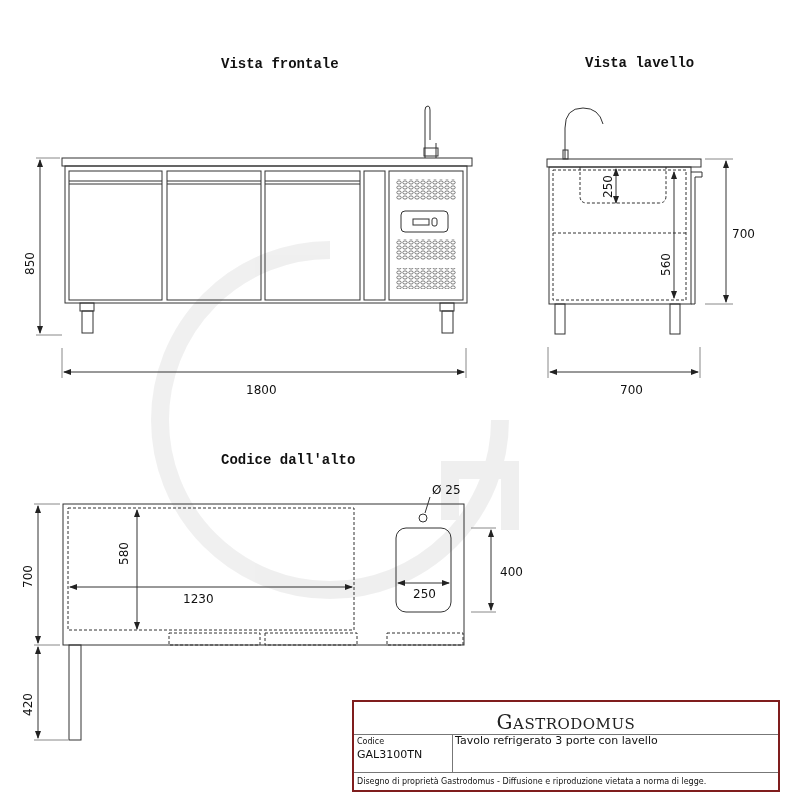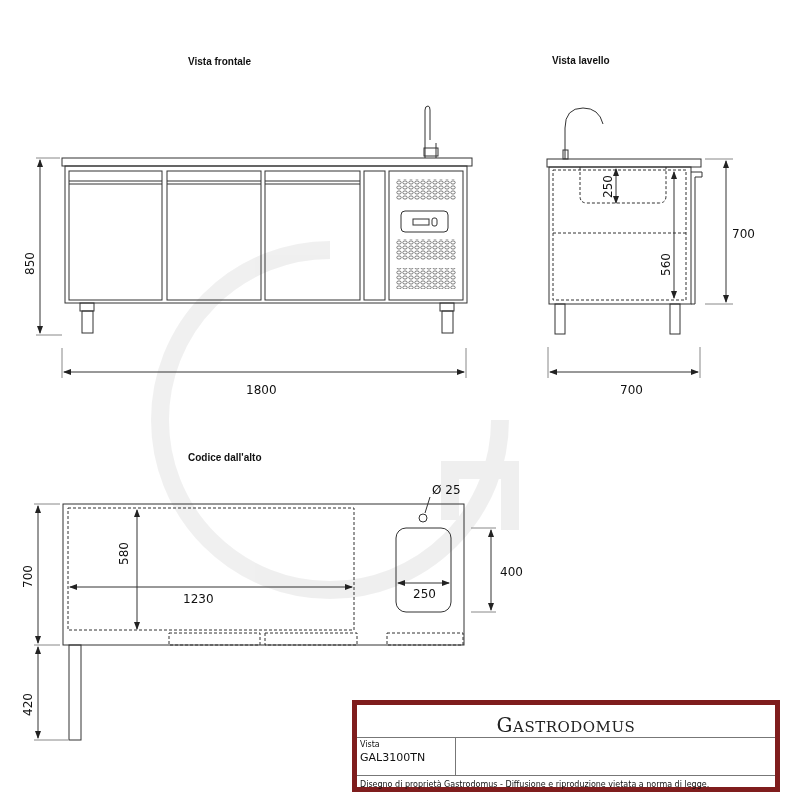--- a/index.html
+++ b/index.html
@@ -1,21 +1,21 @@
 <!DOCTYPE html>
 <html><head>
 <meta charset="utf-8">
 <style>
   html, body { margin:0; padding:0; background:#ffffff; }
   body { width:800px; height:800px; position:relative; overflow:hidden;
          font-family:"DejaVu Sans", sans-serif; color:#111; }
-  .title { position:absolute; font-family:Liberation Sans, sans-serif; font-weight:bold; font-size:10px; color:#111; }
+  .title { position:absolute; font-family:Liberation Mono, monospace; font-weight:bold; font-size:14px; color:#111;margin-left:33px; }
   #drawing { position:absolute; left:0; top:0; }
   .dim { font-family:"DejaVu Sans", sans-serif; font-size:12px; fill:#111; }
-  .tb { position:absolute; left:352px; top:700px; width:428px; height:92px; border:5px solid #7f1d1d; box-sizing:border-box; background:#fff; }
+  .tb { position:absolute; left:352px; top:700px; width:428px; height:92px; border:2px solid #7f1d1d; box-sizing:border-box; background:#fff; }
   .tb-logo { position:absolute; left:0; top:0; width:100%; height:32px; border-bottom:1px solid #777; text-align:center; }
   .tb-logo span.brand { font-family:"DejaVu Serif", serif; font-size:15px; letter-spacing:0.5px; line-height:40px; color:#222; }
   .tb-logo span.big { font-size:20px; }
   .tb-row { position:absolute; top:32px; left:0; width:100%; height:38px; border-bottom:1px solid #777; }
   .tb-code { position:absolute; left:0; top:0; width:98px; height:100%; border-right:1px solid #777; }
   .tb-desc { position:absolute; left:98px; top:0; right:0; height:100%; }
   .tb-lbl { font-size:8px; margin:3px 0 0 3px; }
   .tb-code-val { font-size:11px; font-weight:normal; margin:2px 0 0 3px; }
   .tb-desc-val { font-size:11px; margin:0 0 0 3px; }
   .tb-foot { position:absolute; top:70px; left:3px; font-size:8px; line-height:20px; }
@@ -153,20 +153,21 @@
 <div class="title" style="left:188px; top:56px;">Vista frontale</div>
 <div class="title" style="left:552px; top:55px;">Vista lavello</div>
 <div class="title" style="left:188px; top:452px;">Codice dall'alto</div>
 
 <div class="tb">
   <div class="tb-logo">
     <span class="brand big">G</span><span class="brand">ASTRODOMUS</span>
   </div>
   <div class="tb-row">
     <div class="tb-code">
-      <div class="tb-lbl">Vista</div>
+      <div class="tb-lbl">Codice</div>
       <div class="tb-code-val">GAL3100TN</div>
     </div>
     <div class="tb-desc">
+      <div class="tb-desc-val">Tavolo refrigerato 3 porte con lavello</div>
     </div>
   </div>
   <div class="tb-foot">Disegno di proprietà Gastrodomus - Diffusione e riproduzione vietata a norma di legge.</div>
 </div>
 
 </body></html>

